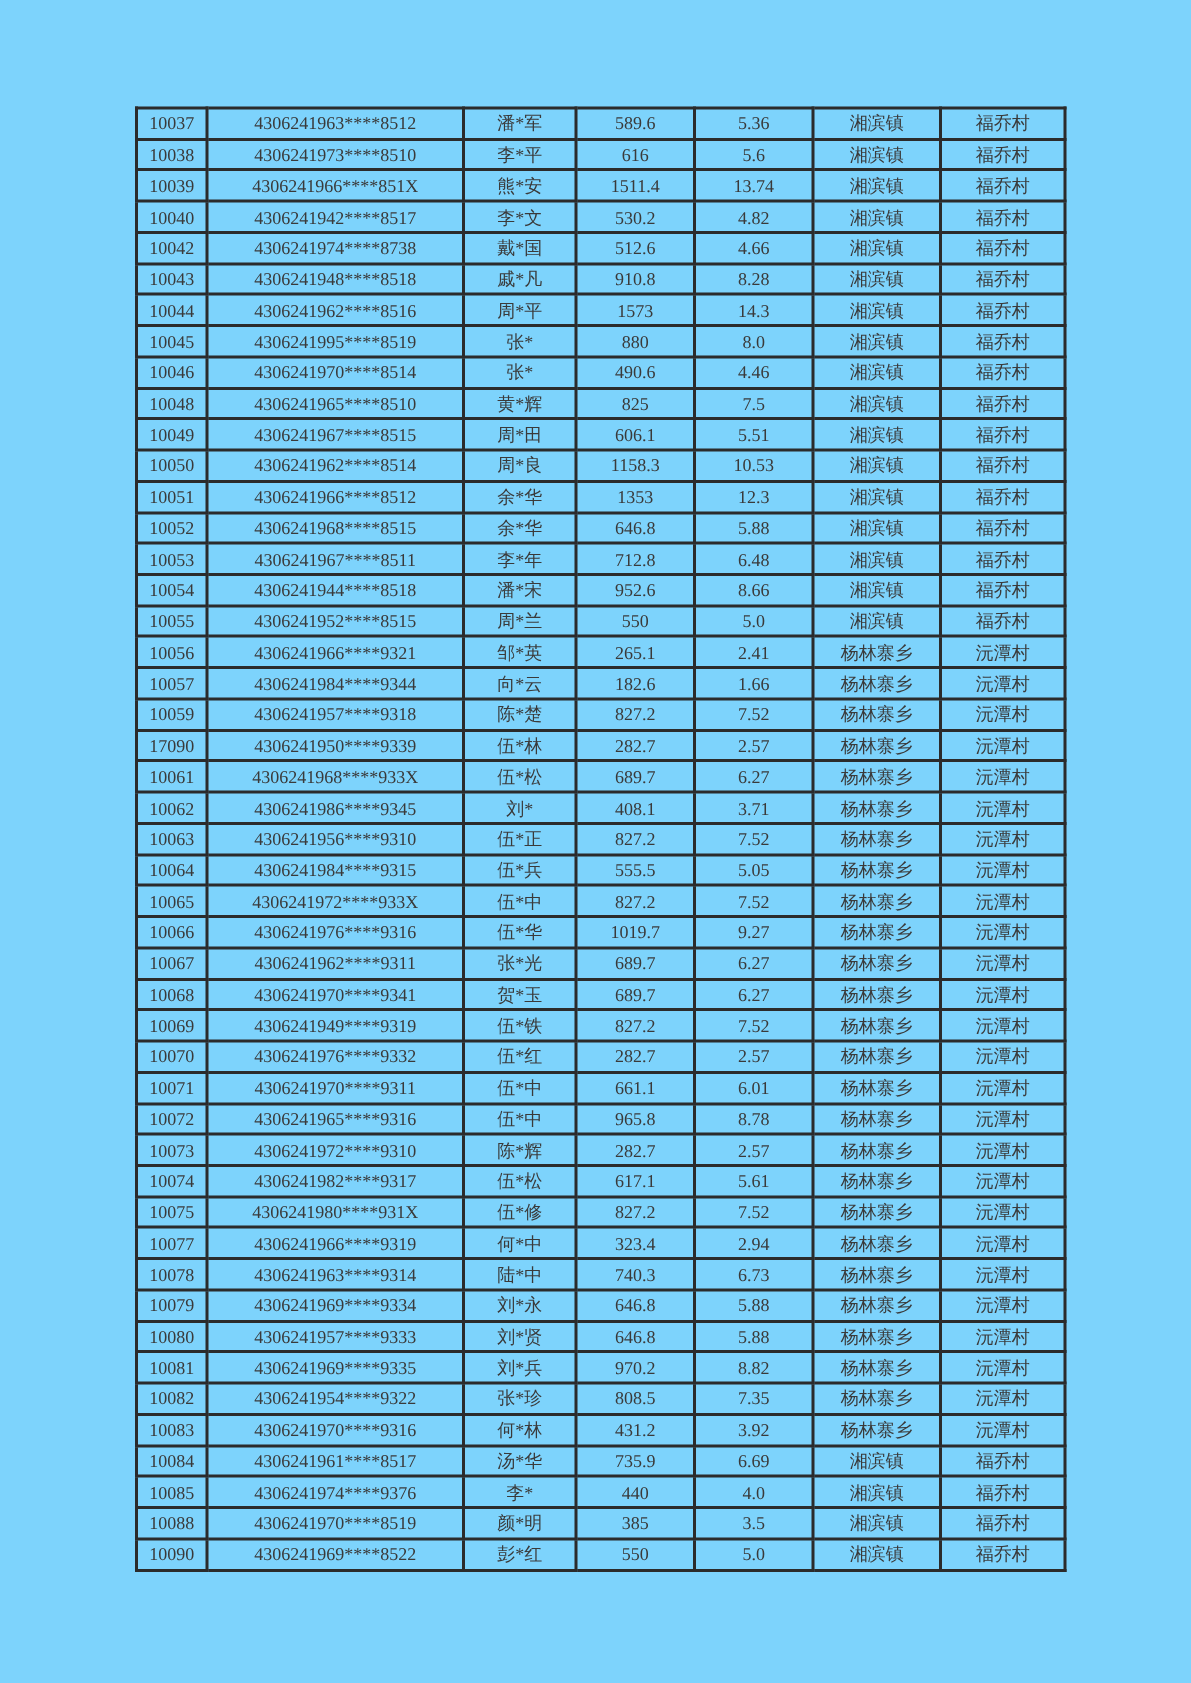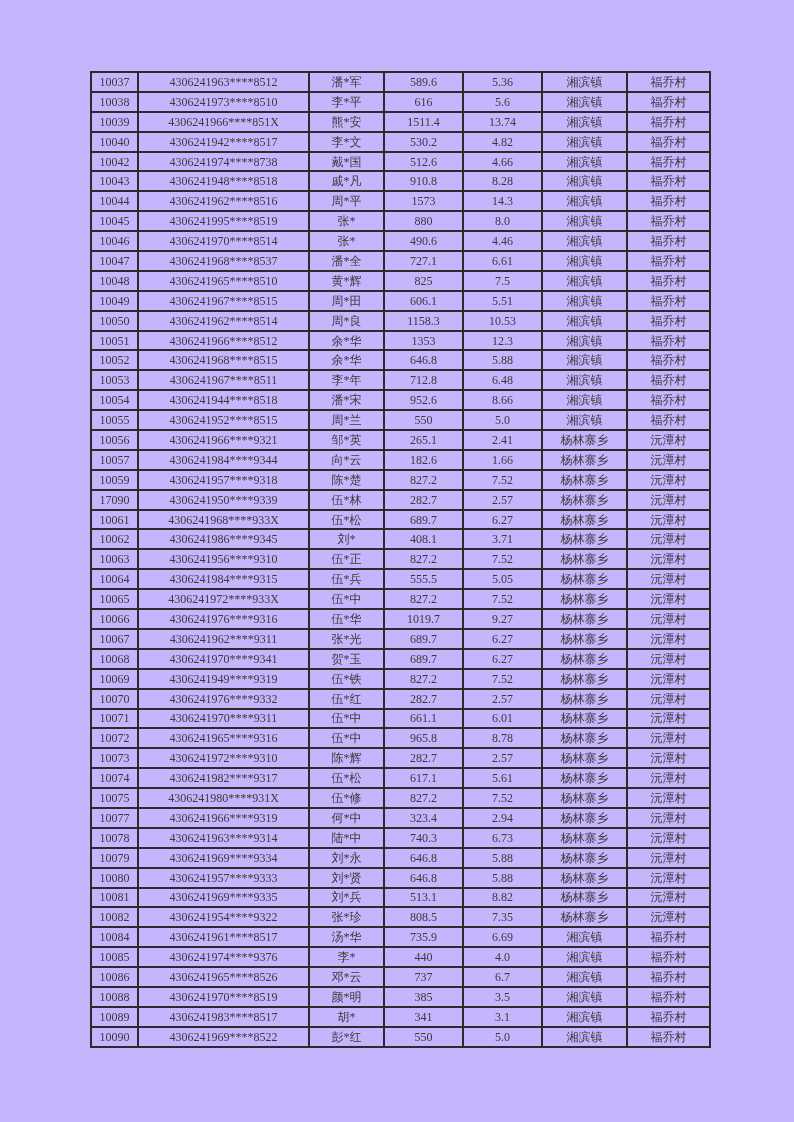--- a/index.html
+++ b/index.html
@@ -4,21 +4,21 @@
 <style>
   html, body {
     margin: 0;
     padding: 0;
     background: #ffffff;
   }
   .page {
     position: relative;
     width: 794px;
     height: 1122px;
-    background: #c4b5fd;
+    background: #7dd3fc;
     overflow: hidden;
     font-family: "Liberation Serif", "DejaVu Serif", serif;
   }
   table.records {
     position: absolute;
     left: 90px;
     top: 71px;
     width: 619px;
     height: 977px;
     border-collapse: collapse;
@@ -133,29 +133,20 @@
         <tr>
           <td>10046</td>
           <td>4306241970****8514</td>
           <td>张*</td>
           <td>490.6</td>
           <td>4.46</td>
           <td>湘滨镇</td>
           <td>福乔村</td>
         </tr>
         <tr>
-          <td>10047</td>
-          <td>4306241968****8537</td>
-          <td>潘*全</td>
-          <td>727.1</td>
-          <td>6.61</td>
-          <td>湘滨镇</td>
-          <td>福乔村</td>
-        </tr>
-        <tr>
           <td>10048</td>
           <td>4306241965****8510</td>
           <td>黄*辉</td>
           <td>825</td>
           <td>7.5</td>
           <td>湘滨镇</td>
           <td>福乔村</td>
         </tr>
         <tr>
           <td>10049</td>
@@ -424,80 +415,71 @@
           <td>刘*贤</td>
           <td>646.8</td>
           <td>5.88</td>
           <td>杨林寨乡</td>
           <td>沅潭村</td>
         </tr>
         <tr>
           <td>10081</td>
           <td>4306241969****9335</td>
           <td>刘*兵</td>
-          <td>513.1</td>
+          <td>970.2</td>
           <td>8.82</td>
           <td>杨林寨乡</td>
           <td>沅潭村</td>
         </tr>
         <tr>
           <td>10082</td>
           <td>4306241954****9322</td>
           <td>张*珍</td>
           <td>808.5</td>
           <td>7.35</td>
           <td>杨林寨乡</td>
           <td>沅潭村</td>
         </tr>
         <tr>
+          <td>10083</td>
+          <td>4306241970****9316</td>
+          <td>何*林</td>
+          <td>431.2</td>
+          <td>3.92</td>
+          <td>杨林寨乡</td>
+          <td>沅潭村</td>
+        </tr>
+        <tr>
           <td>10084</td>
           <td>4306241961****8517</td>
           <td>汤*华</td>
           <td>735.9</td>
           <td>6.69</td>
           <td>湘滨镇</td>
           <td>福乔村</td>
         </tr>
         <tr>
           <td>10085</td>
           <td>4306241974****9376</td>
           <td>李*</td>
           <td>440</td>
           <td>4.0</td>
           <td>湘滨镇</td>
           <td>福乔村</td>
         </tr>
         <tr>
-          <td>10086</td>
-          <td>4306241965****8526</td>
-          <td>邓*云</td>
-          <td>737</td>
-          <td>6.7</td>
-          <td>湘滨镇</td>
-          <td>福乔村</td>
-        </tr>
-        <tr>
           <td>10088</td>
           <td>4306241970****8519</td>
           <td>颜*明</td>
           <td>385</td>
           <td>3.5</td>
           <td>湘滨镇</td>
           <td>福乔村</td>
         </tr>
         <tr>
-          <td>10089</td>
-          <td>4306241983****8517</td>
-          <td>胡*</td>
-          <td>341</td>
-          <td>3.1</td>
-          <td>湘滨镇</td>
-          <td>福乔村</td>
-        </tr>
-        <tr>
           <td>10090</td>
           <td>4306241969****8522</td>
           <td>彭*红</td>
           <td>550</td>
           <td>5.0</td>
           <td>湘滨镇</td>
           <td>福乔村</td>
         </tr>
       </tbody>
   </table>

